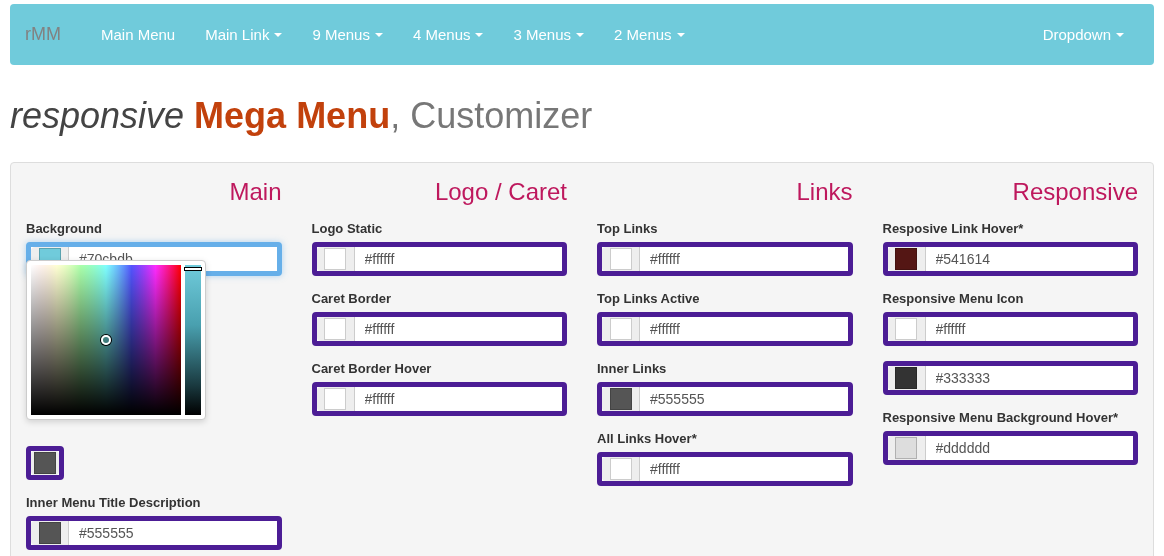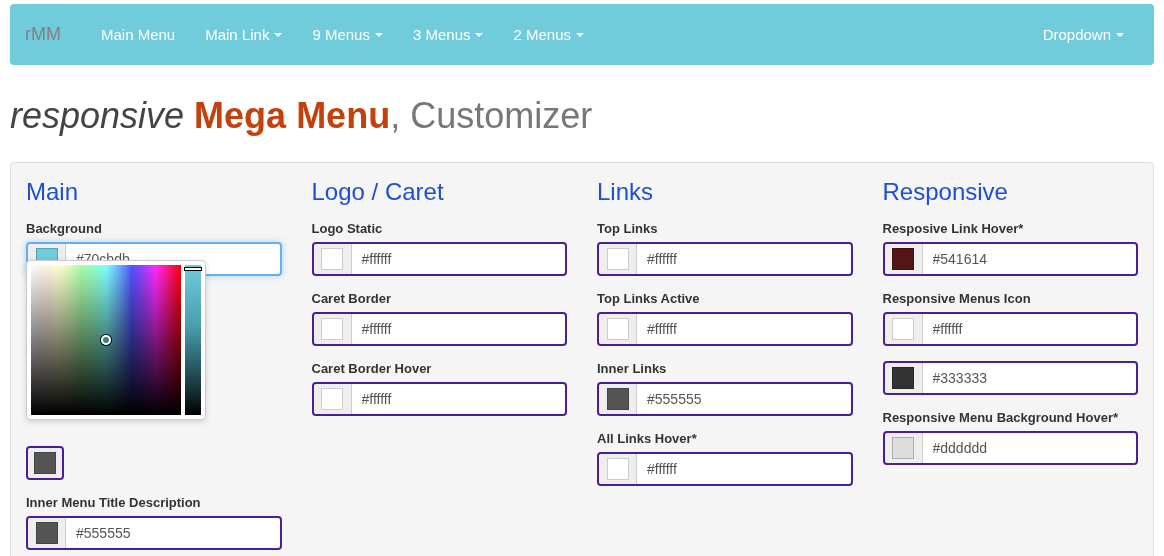--- a/index.html
+++ b/index.html
@@ -51,27 +51,27 @@
   .page-title .light { font-weight: 300; color: #777; }
   .panel {
     margin: 0 10px;
     border: 1px solid #ddd;
     border-radius: 4px;
     background: #f5f5f5;
     padding: 15px;
   }
   .columns { display: flex; gap: 30px; }
   .col { flex: 1; position: relative; }
-  .col-title { font-size: 24px; font-weight: 300; color: #1d4ed8; margin-bottom: 15px; }
+  .col-title { font-size: 24px; font-weight: 300; color: #be185d; margin-bottom: 15px; text-align: right; }
   .field { margin-bottom: 15px; }
   .field-label { font-weight: bold; font-size: 13px; color: #333; margin-bottom: 6px; display: block; }
   .input-group {
     display: flex;
     background: #fff;
-    border: 2px solid #4c1d95;
+    border: 5px solid #4c1d95;
     border-radius: 4px;
     height: 34px;
     overflow: visible;
   }
   .input-group.focused { border-color: #66afe9; box-shadow: 0 0 6px rgba(102,175,233,.5); }
   .swatch-addon {
     width: 38px;
     border-right: 1px solid #ccc;
     display: flex;
     align-items: center;
@@ -151,20 +151,24 @@
       </div>
     <div class="nav-item">
         <span>Main Link</span>
         <span class="caret"></span>
       </div>
     <div class="nav-item">
         <span>9 Menus</span>
         <span class="caret"></span>
       </div>
     <div class="nav-item">
+        <span>4 Menus</span>
+        <span class="caret"></span>
+      </div>
+    <div class="nav-item">
         <span>3 Menus</span>
         <span class="caret"></span>
       </div>
     <div class="nav-item">
         <span>2 Menus</span>
         <span class="caret"></span>
       </div>
   </div>
   <div class="nav-right">
     <div class="nav-item">
@@ -299,21 +303,21 @@
       <div class="field">
         <label class="field-label">Resposive Link Hover*</label>
         <div class="input-group">
             <div class="swatch-addon">
               <div class="swatch" style="background:#541614"></div>
             </div>
             <input class="colorfield" value="#541614" style="">
           </div>
       </div>
       <div class="field">
-        <label class="field-label">Responsive Menus Icon</label>
+        <label class="field-label">Responsive Menu Icon</label>
         <div class="input-group">
             <div class="swatch-addon">
               <div class="swatch" style="background:#ffffff"></div>
             </div>
             <input class="colorfield" value="#ffffff" style="">
           </div>
       </div>
       <div class="field">
         <div class="input-group">
             <div class="swatch-addon">

